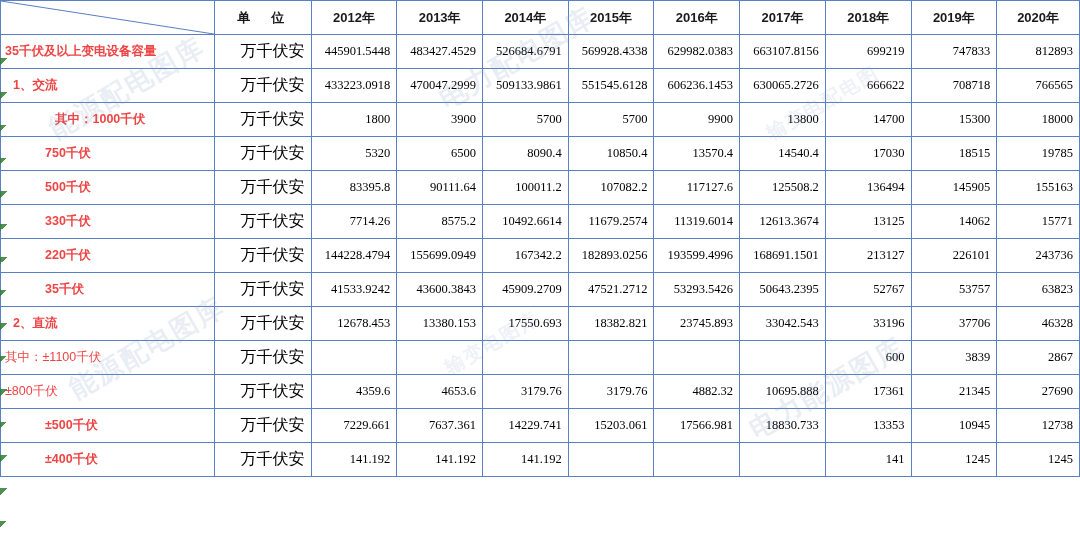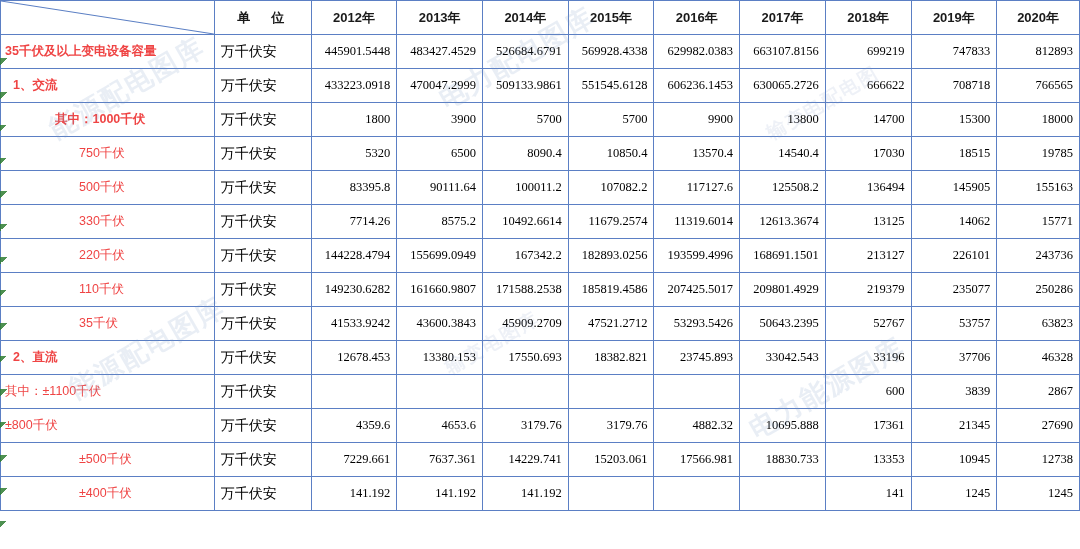--- a/index.html
+++ b/index.html
@@ -63,25 +63,25 @@
   col.c-year-last { width: 82px; }
 
   td.label {
     text-align: left;
     font-size: 12.5px;
     color: #ef4444;
   }
   td.label.lvl0 { padding-left: 4px; font-weight: bold; }
   td.label.lvl1 { padding-left: 12px; font-weight: bold; }
   td.label.lvl2 { padding-left: 54px; font-weight: bold; }
-  td.label.lvl3 { padding-left: 78px; font-weight: normal; }
+  td.label.lvl3 { padding-left: 44px; font-weight: bold; }
   td.label.lvl-special { padding-left: 4px; font-weight: normal; }
   td.unit {
-    text-align: left;
-    font-size: 14px;
+    text-align: right;
+    font-size: 16px;
   }
   td.num {
     text-align: right;
     font-size: 12.5px;
     padding-right: 8px;
     font-family: "Liberation Serif", serif;
   }
 
   
   .watermark {
@@ -250,33 +250,20 @@
         <td class="num">155699.0949</td>
         <td class="num">167342.2</td>
         <td class="num">182893.0256</td>
         <td class="num">193599.4996</td>
         <td class="num">168691.1501</td>
         <td class="num">213127</td>
         <td class="num">226101</td>
         <td class="num">243736</td>
       </tr>
 
-      <tr>
-        <td class="label lvl3">110千伏</td>
-        <td class="unit">万千伏安</td>
-        <td class="num">149230.6282</td>
-        <td class="num">161660.9807</td>
-        <td class="num">171588.2538</td>
-        <td class="num">185819.4586</td>
-        <td class="num">207425.5017</td>
-        <td class="num">209801.4929</td>
-        <td class="num">219379</td>
-        <td class="num">235077</td>
-        <td class="num">250286</td>
-      </tr>
 
       <tr>
         <td class="label lvl3">35千伏</td>
         <td class="unit">万千伏安</td>
         <td class="num">41533.9242</td>
         <td class="num">43600.3843</td>
         <td class="num">45909.2709</td>
         <td class="num">47521.2712</td>
         <td class="num">53293.5426</td>
         <td class="num">50643.2395</td>

